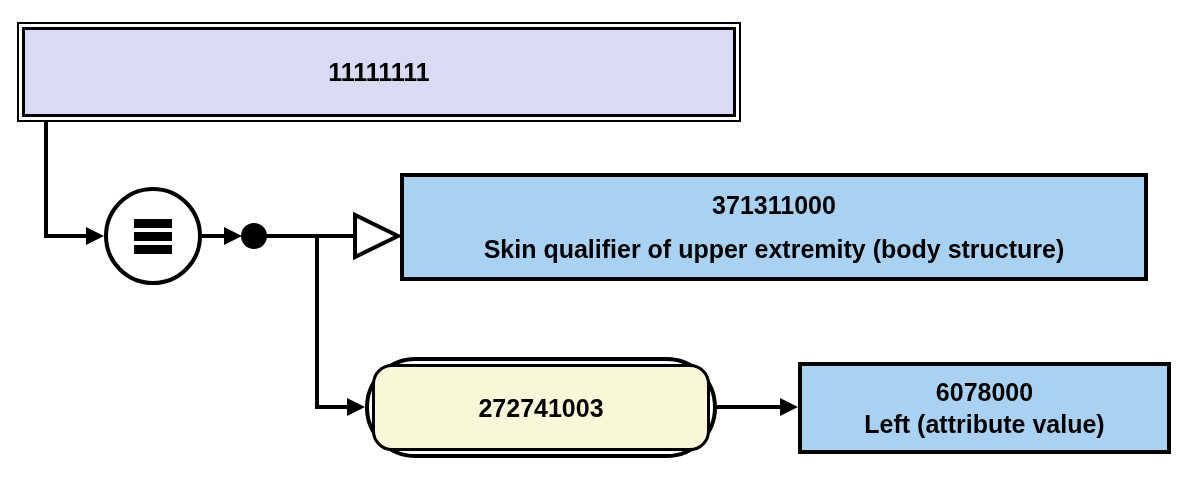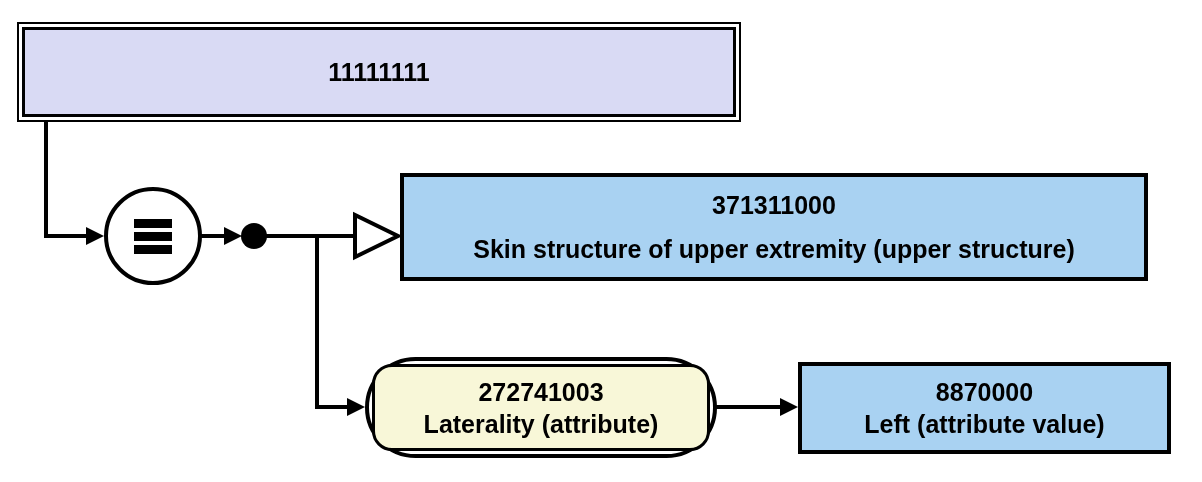--- a/index.html
+++ b/index.html
@@ -172,28 +172,27 @@
   <div class="eq-circle">
     <div class="eq-icon">
       <span class="eq-bar"></span>
       <span class="eq-bar"></span>
       <span class="eq-bar"></span>
     </div>
   </div>
 
   <div class="box supertype node-text">
     <span class="cid">371311000</span>
-    <span class="cterm">Skin structure of upper extremity (upper structure)</span>
+    <span class="cterm">Skin qualifier of upper extremity (body structure)</span>
   </div>
 
   <div class="stadium">
     <div class="stadium-inner node-text">
       <span class="cid">272741003</span>
-      <span class="cterm">Laterality (attribute)</span>
     </div>
   </div>
 
   <div class="box value node-text">
-    <span class="cid">8870000</span>
+    <span class="cid">6078000</span>
     <span class="cterm">Left (attribute value)</span>
   </div>
 
 </div>
 
 </body></html>

